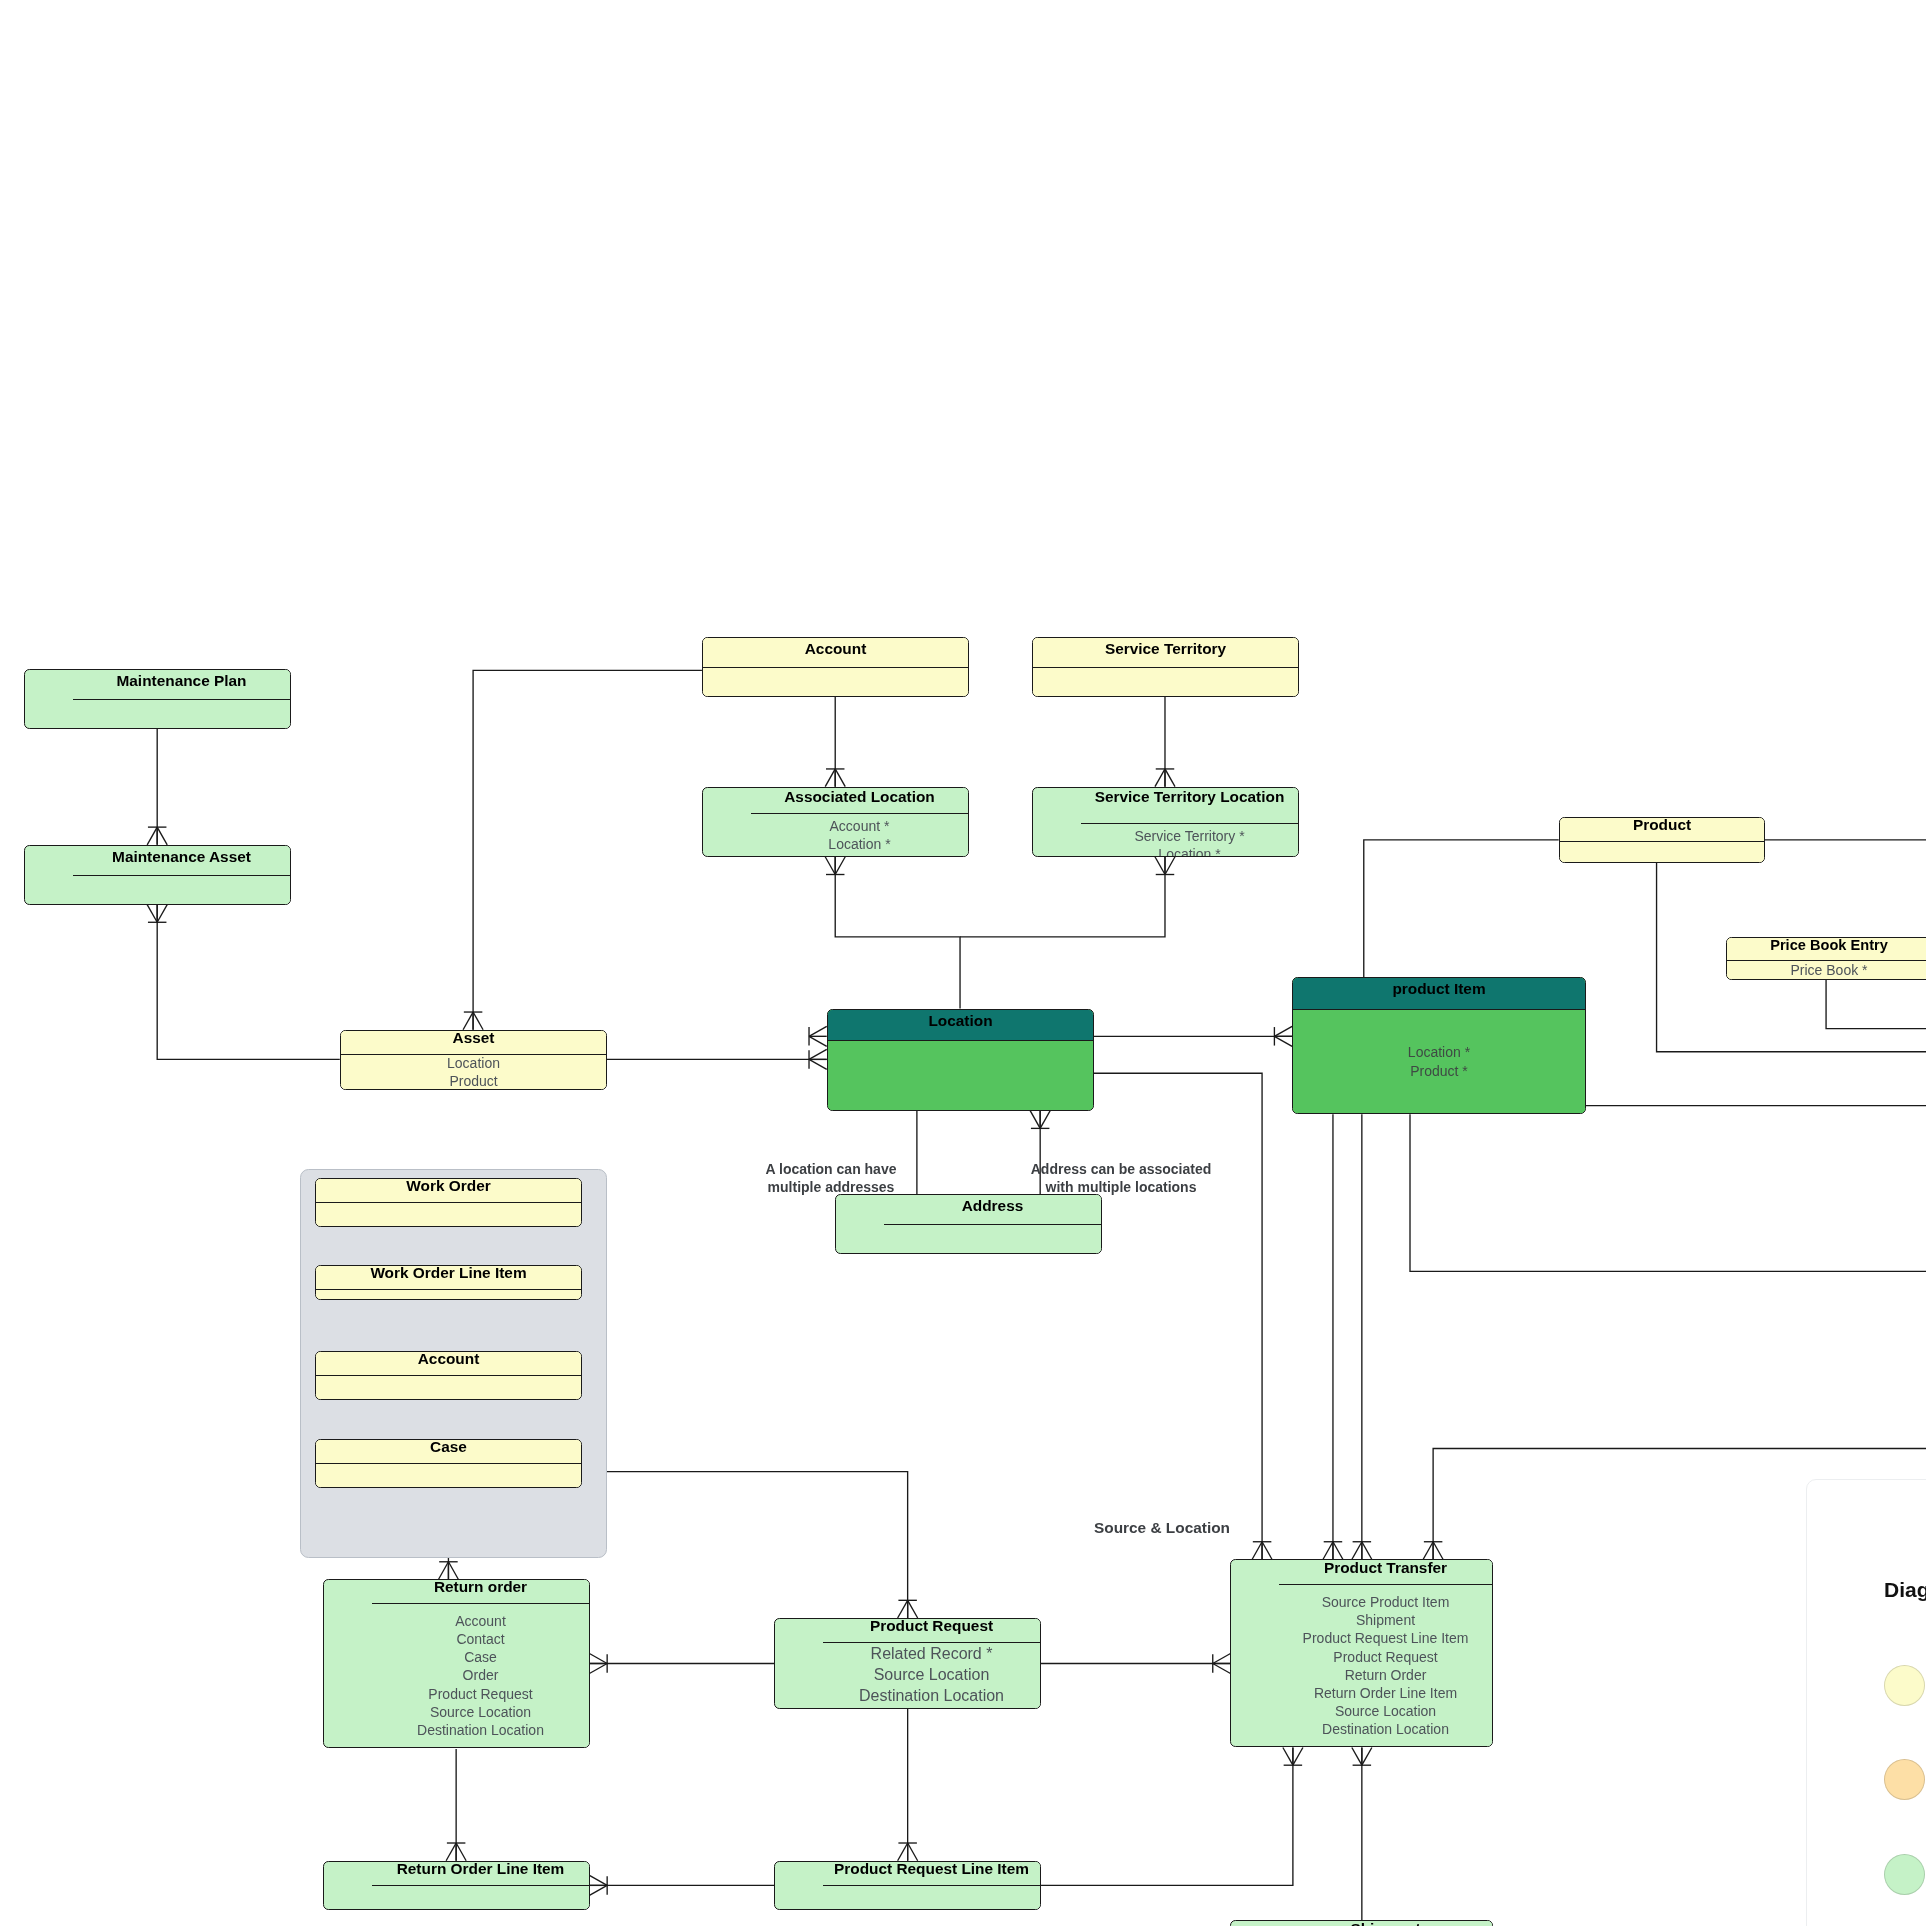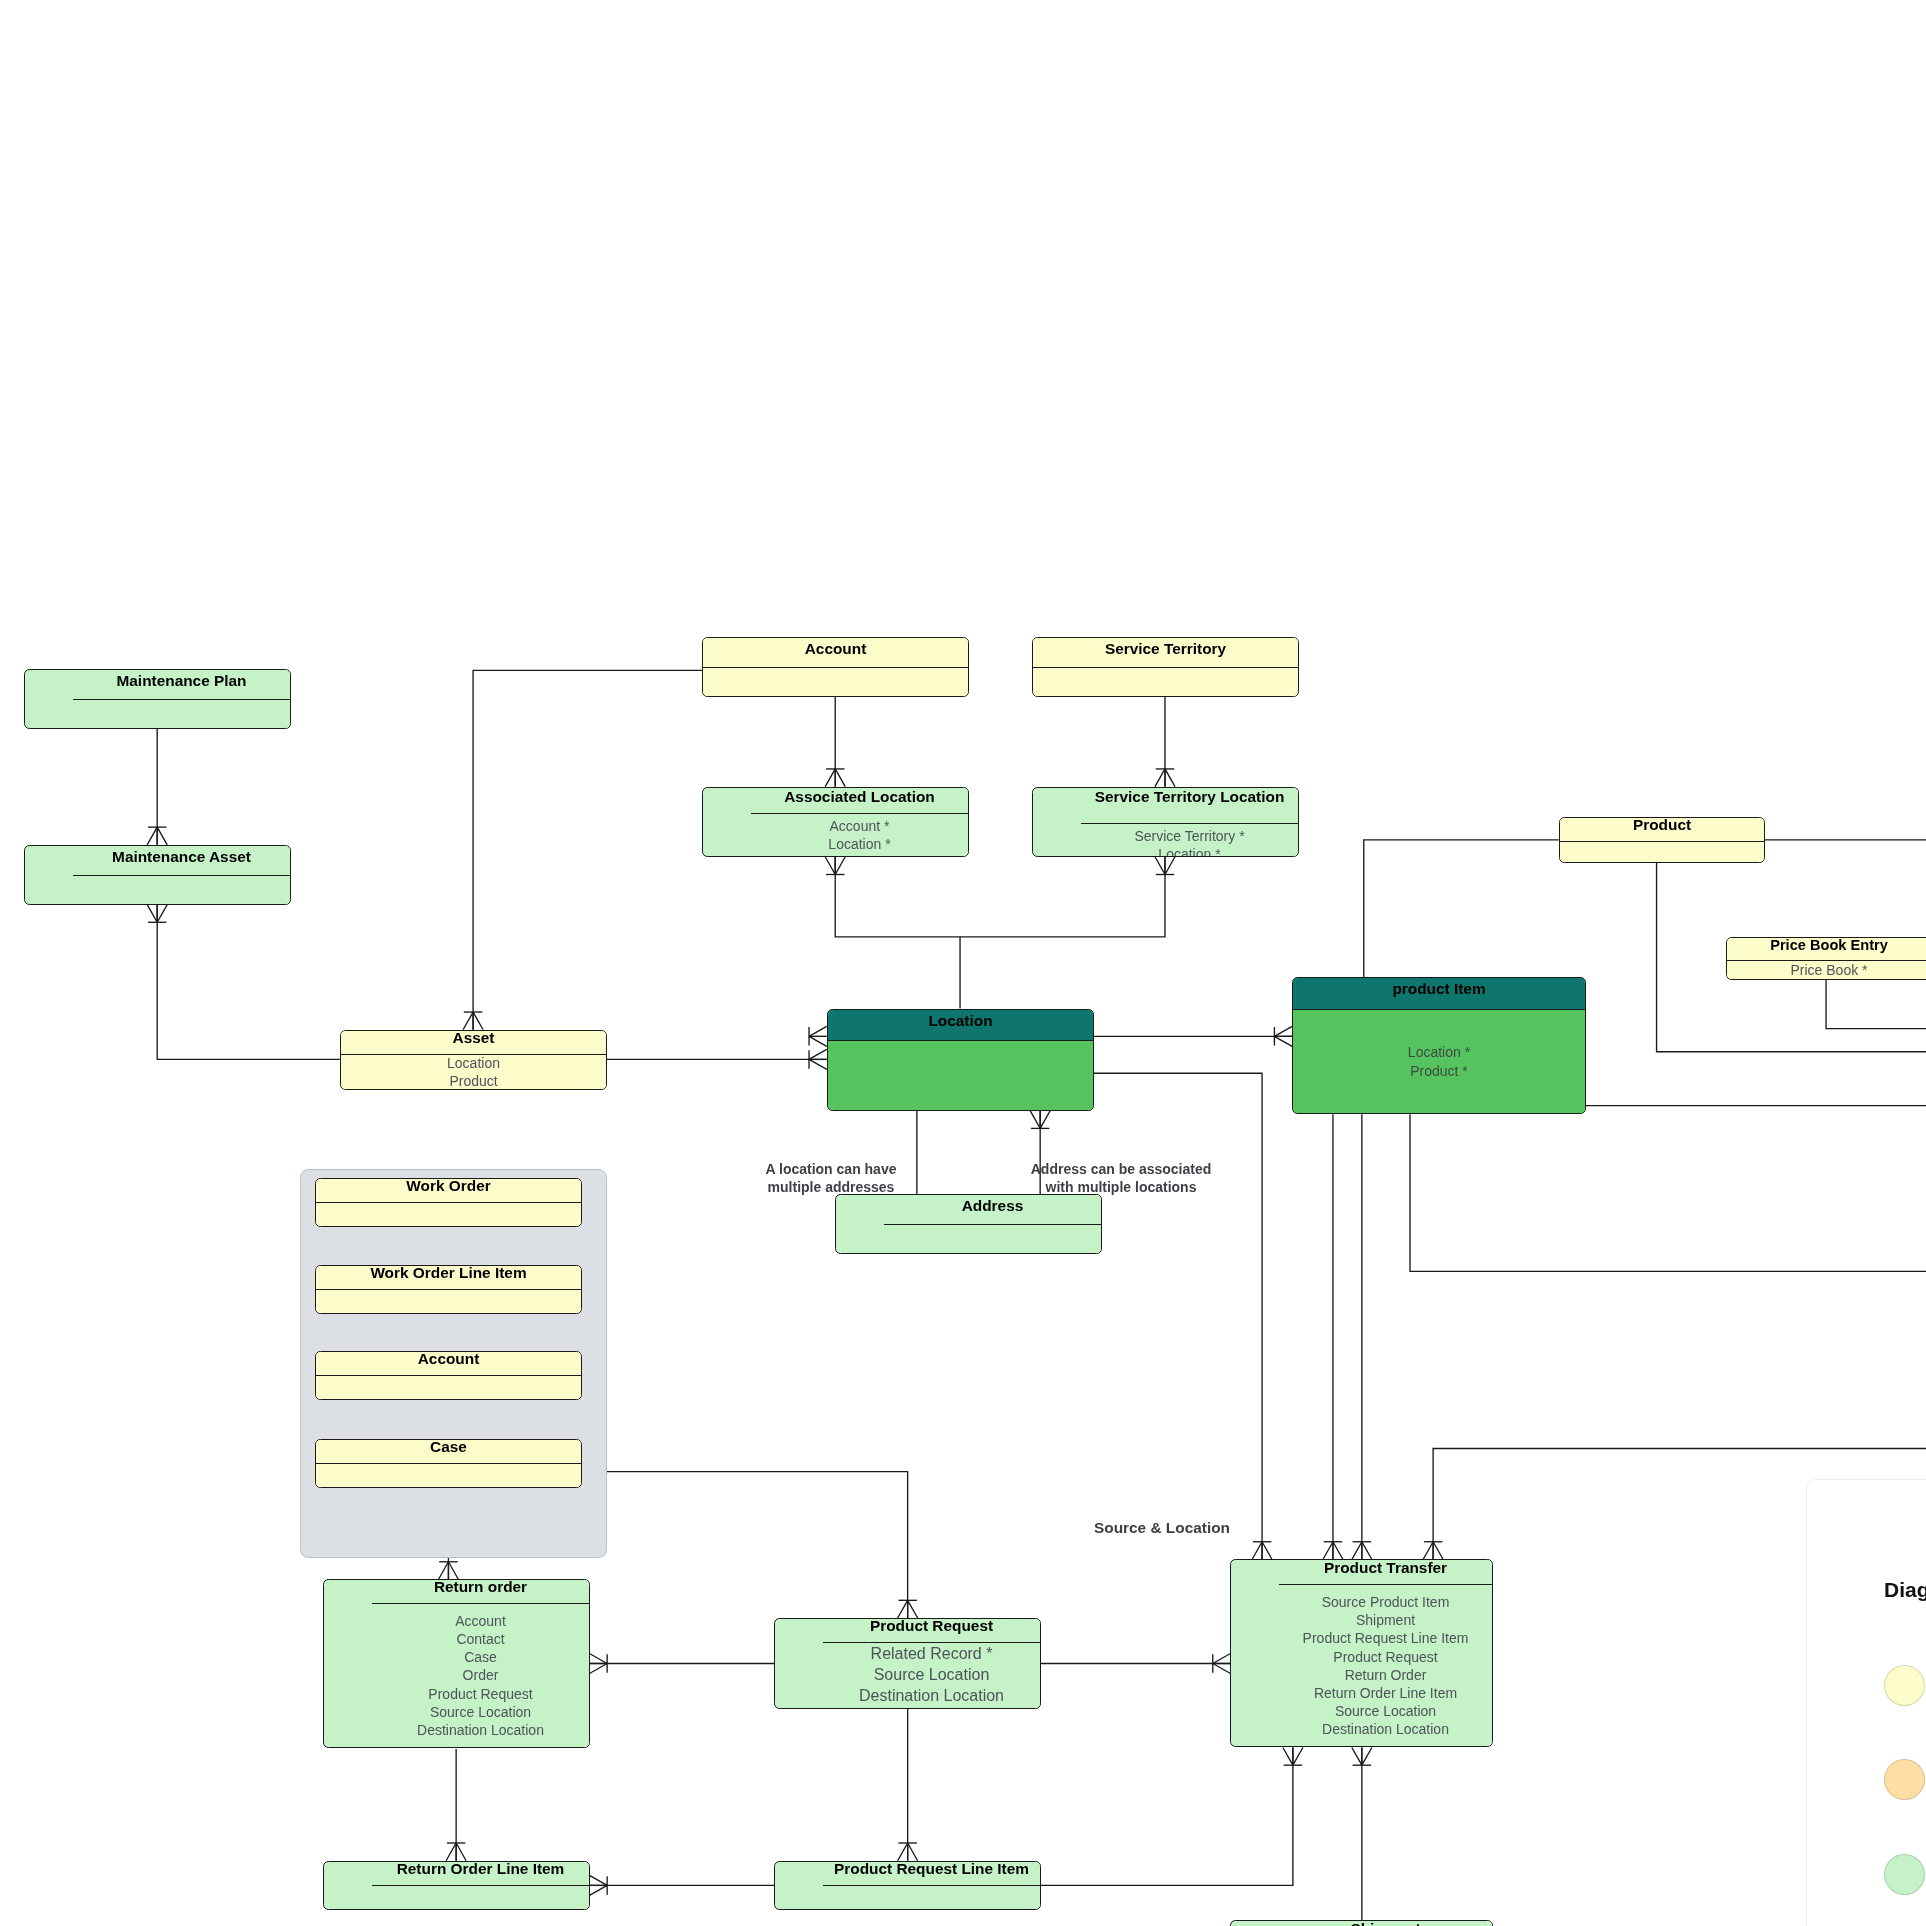--- a/index.html
+++ b/index.html
@@ -355,21 +355,21 @@
       <div class="node std" style="left: 1726px; top: 937px; width: 206px; height: 43px; --hh: 23px;">
         <div class="hdr" style="font-size: 14.6px; height: 23px; line-height: 14px; padding: 0px 3.1px;">Price Book Entry</div>
         <div class="body" style="font-size: 14px;">
           <div class="attr">Price Book *</div>
         </div>
       </div>
       <div class="node std" style="left: 315px; top: 1178px; width: 267px; height: 49px; --hh: 24px;">
         <div class="hdr" style="font-size: 15.4px; height: 24px; line-height: 14.6px; padding: 0px 3.1px;">Work Order</div>
         <div class="body" style="font-size: 14px;"></div>
       </div>
-      <div class="node std" style="left: 315px; top: 1265px; width: 267px; height: 49px; --hh: 24px;">
+      <div class="node std" style="left: 315px; top: 1265px; width: 267px; height: 35px; --hh: 24px;">
         <div class="hdr" style="font-size: 15.4px; height: 24px; line-height: 14.6px; padding: 0px 3.1px;">Work Order Line Item</div>
         <div class="body" style="font-size: 14px;"></div>
       </div>
       <div class="node std" style="left: 315px; top: 1351px; width: 267px; height: 49px; --hh: 24px;">
         <div class="hdr" style="font-size: 15.4px; height: 24px; line-height: 14.6px; padding: 0px 3.1px;">Account</div>
         <div class="body" style="font-size: 14px;"></div>
       </div>
       <div class="node std" style="left: 315px; top: 1439px; width: 267px; height: 49px; --hh: 24px;">
         <div class="hdr" style="font-size: 15.4px; height: 24px; line-height: 14.6px; padding: 0px 3.1px;">Case</div>
         <div class="body" style="font-size: 14px;"></div>

